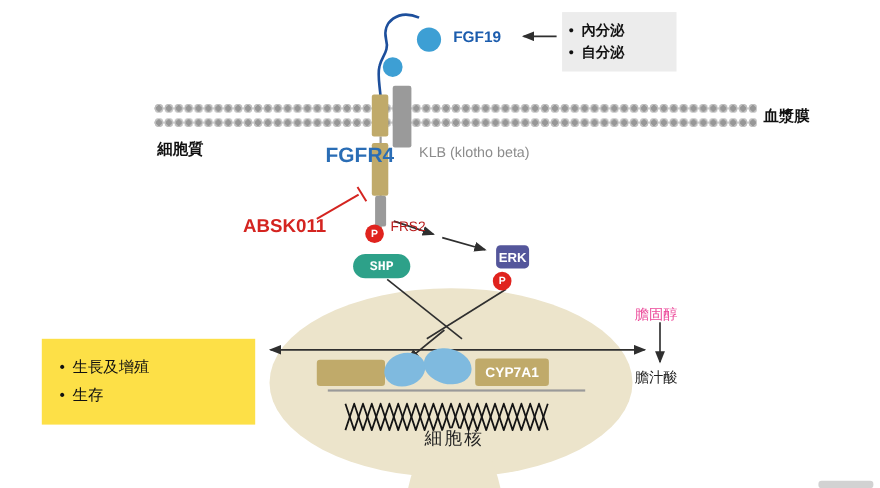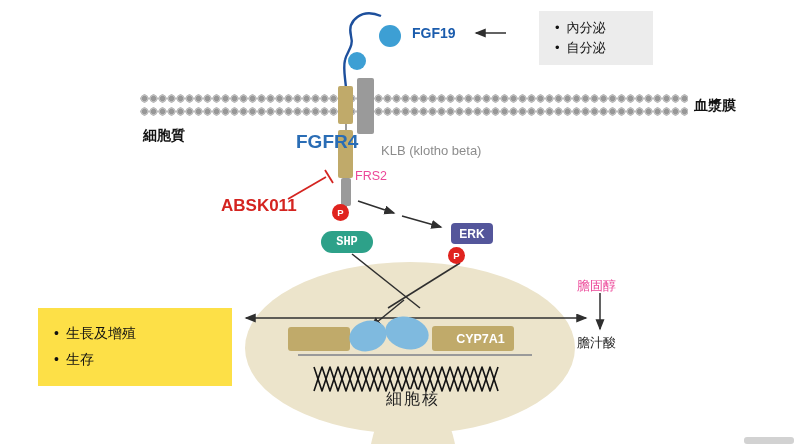--- a/index.html
+++ b/index.html
@@ -19,57 +19,57 @@
 
   .nucleus{
     left:245px;top:262px;width:330px;height:172px;border-radius:50%;
     background:#ece4cb;
   }
 
   .gene-line{left:298px;top:354px;width:234px;height:2px;background:#9a9a9a;}
   .gene-rect{background:#c0aa6a;border-radius:3px;}
   .gene-rect.left{left:288px;top:327px;width:62px;height:24px;}
   .gene-rect.cyp{left:432px;top:326px;width:67px;height:25px;color:#fff;font-weight:bold;
-    font-size:12.5px;display:flex;align-items:center;justify-content:center;padding-left:15px;}
+    font-size:12.5px;display:flex;align-items:center;justify-content:center;}
   .tf-oval{background:#7fbadf;border-radius:50%;}
   .tf-oval.one{left:349px;top:321px;width:38px;height:30px;transform:rotate(-18deg);}
   .tf-oval.two{left:385px;top:317px;width:44px;height:32px;transform:rotate(14deg);}
 
   .receptor{border-radius:2px;}
   .receptor.fgfr4-top{left:338px;top:86px;width:15px;height:38px;background:#c0aa6a;}
   .receptor.fgfr4-bottom{left:338px;top:130px;width:15px;height:48px;background:#c0aa6a;}
   .receptor.klb{left:357px;top:78px;width:17px;height:56px;background:#9a9a9a;}
   .receptor.frs2{left:341px;top:178px;width:10px;height:28px;background:#9a9a9a;}
 
   .lbl{white-space:nowrap;}
   .lbl.fgf19{left:412px;top:25px;font-size:14px;font-weight:bold;color:#1b5cad;}
   .lbl.plasma{left:694px;top:97px;font-size:14px;font-weight:bold;color:#111;}
   .lbl.cyto{left:143px;top:127px;font-size:14px;font-weight:bold;color:#111;}
   .lbl.fgfr4{left:296px;top:131px;font-size:19px;font-weight:bold;color:#2a6db5;}
-  .lbl.klb{left:381px;top:131px;font-size:13px;color:#8c8c8c;margin-top:12px;}
+  .lbl.klb{left:381px;top:131px;font-size:13px;color:#8c8c8c;}
   .lbl.absk{left:221px;top:196px;font-size:17px;font-weight:bold;color:#d42420;text-align:center;}
-  .lbl.frs2{left:355px;top:169px;font-size:12.5px;color:#ec4899;}
+  .lbl.frs2{left:355px;top:199px;font-size:12.5px;color:#b91c1c;}
   .lbl.chol{left:577px;top:277px;font-size:13px;color:#ec4899;}
   .lbl.bile{left:577px;top:334px;font-size:13px;color:#222;text-align:center;}
   .lbl.nucleus{left:368px;top:389px;width:90px;text-align:center;font-size:16px;
     font-weight:500;color:#222;letter-spacing:2px;}
 
   .pill{display:flex;align-items:center;justify-content:center;color:#fff;font-weight:bold;}
   .pill.shp{left:321px;top:231px;width:52px;height:22px;border-radius:12px;background:#2da189;font-size:12px;font-family:Liberation Mono, monospace;}
-  .pill.erk{left:451px;top:223px;width:42px;height:21px;border-radius:4px;background:#54569b;font-size:12px;}
+  .pill.erk{left:451px;top:223px;width:30px;height:21px;border-radius:4px;background:#54569b;font-size:12px;}
   .pbadge{width:17px;height:17px;border-radius:50%;background:#e0231e;color:#fff;
     font-size:9.5px;font-weight:bold;display:flex;align-items:center;justify-content:center;}
   .pbadge.p1{left:332px;top:204px;}
   .pbadge.p2{left:448px;top:247px;}
 
   .notebox{background:#ececec;}
   .notebox ul{margin:0;padding:0;list-style:none;}
   .notebox li::before{content:"\2022";margin-right:7px;}
-  .notebox.secretion{left:511px;top:11px;width:98px;padding:7px 0 7px 16px;
-    font-size:13px;font-weight:400;line-height:1.55;color:#111;margin-left:28px;}
+  .notebox.secretion{left:511px;top:11px;width:98px;padding:7px 0 7px 6px;
+    font-size:13px;font-weight:700;line-height:1.55;color:#111;}
   .notebox.effects{left:38px;top:308px;width:178px;padding:13px 0 13px 16px;
     font-size:14px;line-height:1.85;color:#111;background:#fde047;}
 
   .scroll-frag{left:744px;top:437px;width:50px;height:7px;background:#d2d2d2;border-radius:3px;}
 </style>
 </head>
 <body>
 
 <div class="stage">
 

